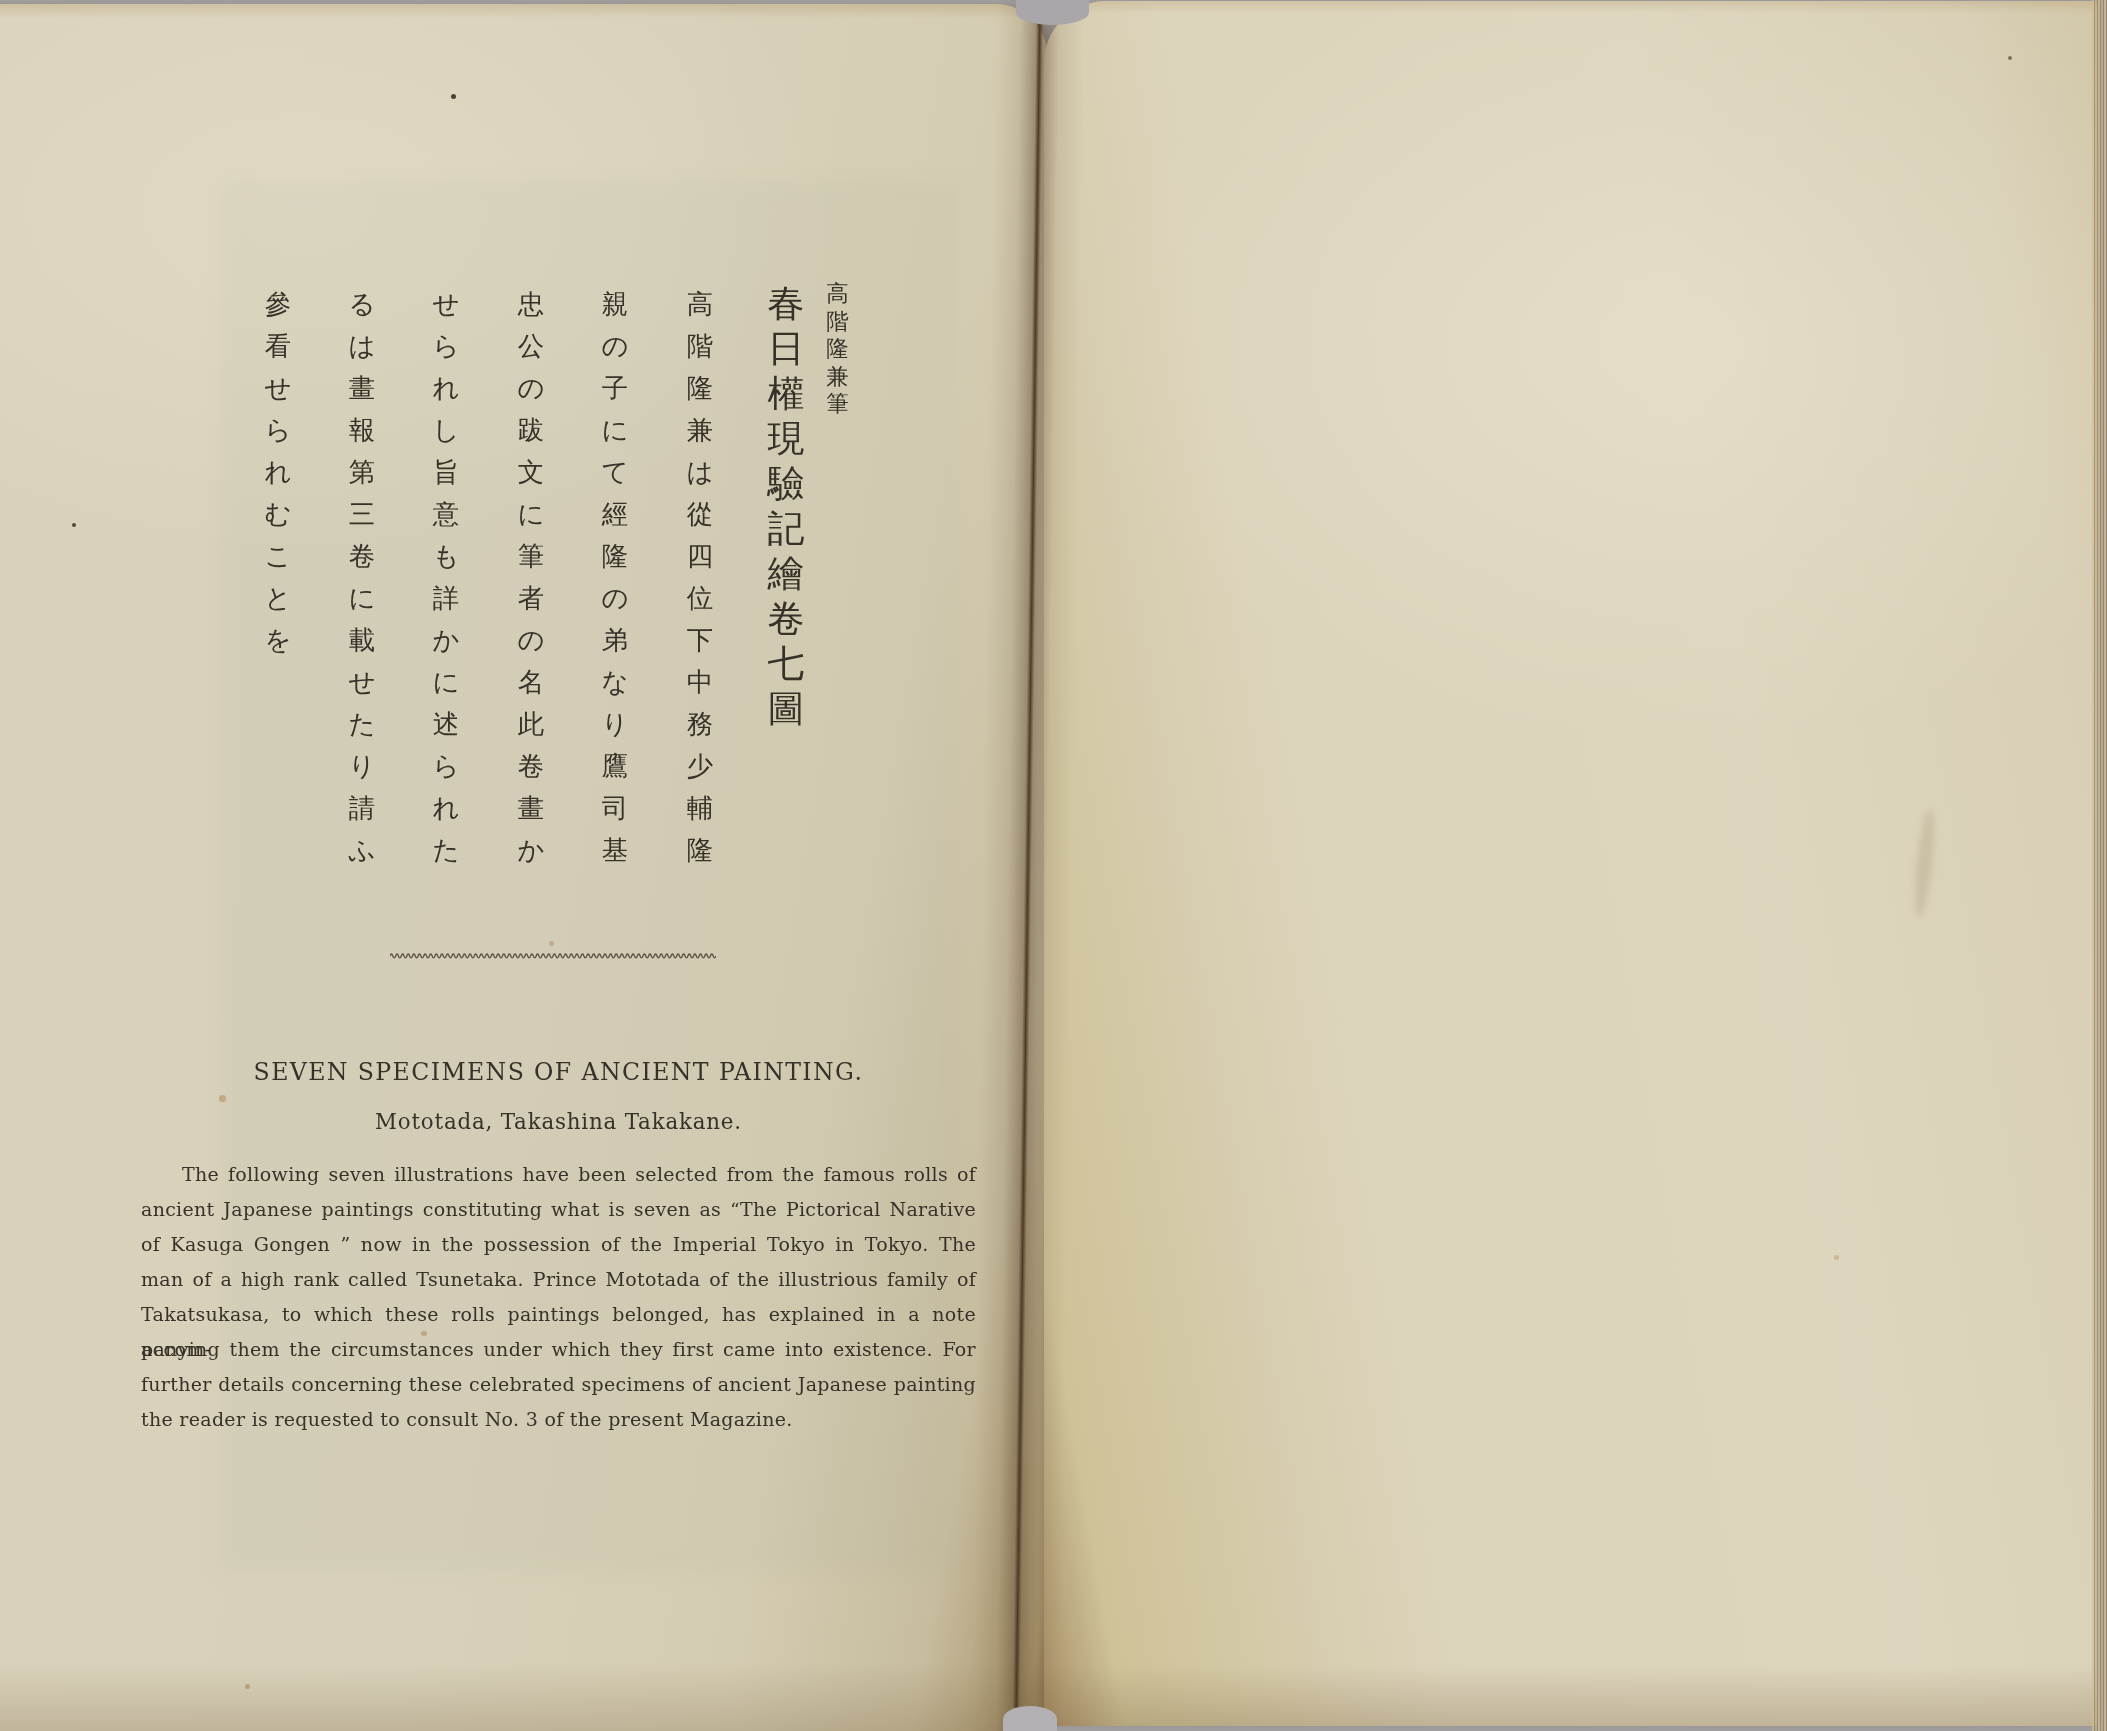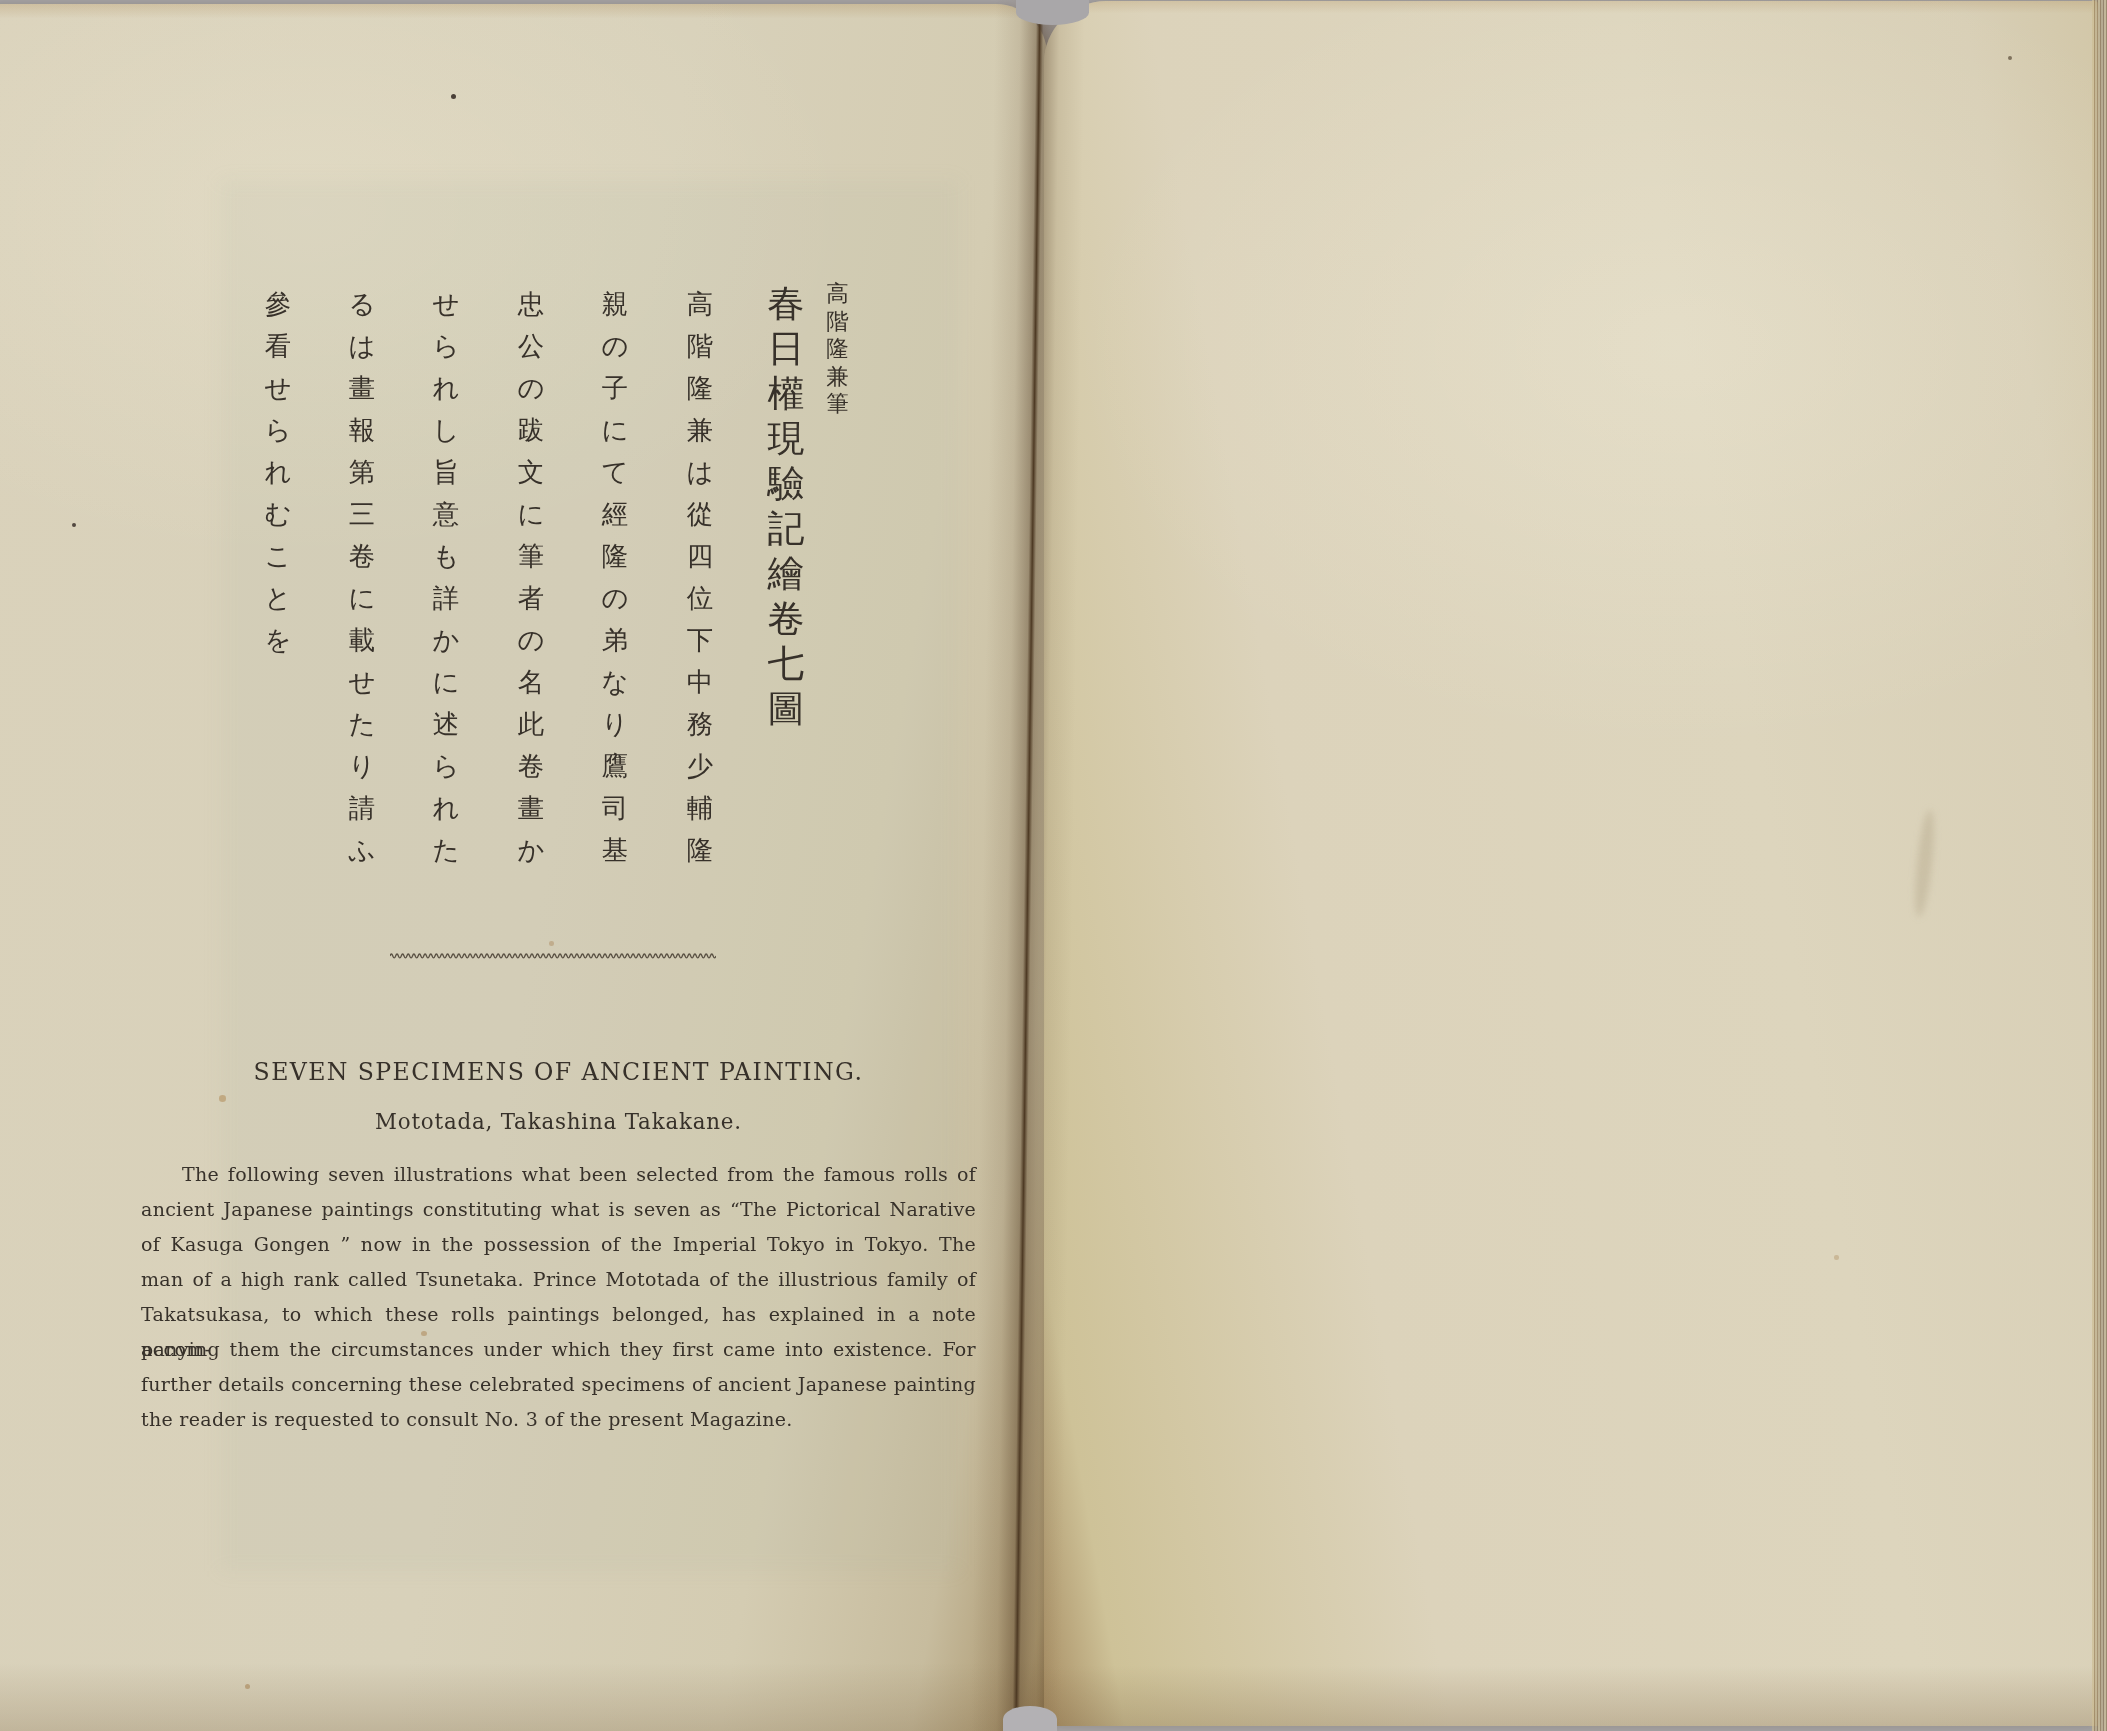--- a/index.html
+++ b/index.html
@@ -224,21 +224,21 @@
 
 <div class="divider-wrap">
   <svg width="326" height="7.9" viewBox="0 0 580 14">
     <path id="squiggle-path" fill="none" stroke="#453c30" stroke-width="2.4" opacity="0.85" d="M0,7 q2.5,-7 5,0 q2.5,7 5,0 q2.5,-7 5,0 q2.5,7 5,0 q2.5,-7 5,0 q2.5,7 5,0 q2.5,-7 5,0 q2.5,7 5,0 q2.5,-7 5,0 q2.5,7 5,0 q2.5,-7 5,0 q2.5,7 5,0 q2.5,-7 5,0 q2.5,7 5,0 q2.5,-7 5,0 q2.5,7 5,0 q2.5,-7 5,0 q2.5,7 5,0 q2.5,-7 5,0 q2.5,7 5,0 q2.5,-7 5,0 q2.5,7 5,0 q2.5,-7 5,0 q2.5,7 5,0 q2.5,-7 5,0 q2.5,7 5,0 q2.5,-7 5,0 q2.5,7 5,0 q2.5,-7 5,0 q2.5,7 5,0 q2.5,-7 5,0 q2.5,7 5,0 q2.5,-7 5,0 q2.5,7 5,0 q2.5,-7 5,0 q2.5,7 5,0 q2.5,-7 5,0 q2.5,7 5,0 q2.5,-7 5,0 q2.5,7 5,0 q2.5,-7 5,0 q2.5,7 5,0 q2.5,-7 5,0 q2.5,7 5,0 q2.5,-7 5,0 q2.5,7 5,0 q2.5,-7 5,0 q2.5,7 5,0 q2.5,-7 5,0 q2.5,7 5,0 q2.5,-7 5,0 q2.5,7 5,0 q2.5,-7 5,0 q2.5,7 5,0 q2.5,-7 5,0 q2.5,7 5,0 q2.5,-7 5,0 q2.5,7 5,0 q2.5,-7 5,0 q2.5,7 5,0 q2.5,-7 5,0 q2.5,7 5,0 q2.5,-7 5,0 q2.5,7 5,0 q2.5,-7 5,0 q2.5,7 5,0 q2.5,-7 5,0 q2.5,7 5,0 q2.5,-7 5,0 q2.5,7 5,0 q2.5,-7 5,0 q2.5,7 5,0 q2.5,-7 5,0 q2.5,7 5,0 q2.5,-7 5,0 q2.5,7 5,0 q2.5,-7 5,0 q2.5,7 5,0 q2.5,-7 5,0 q2.5,7 5,0 q2.5,-7 5,0 q2.5,7 5,0 q2.5,-7 5,0 q2.5,7 5,0 q2.5,-7 5,0 q2.5,7 5,0 q2.5,-7 5,0 q2.5,7 5,0 q2.5,-7 5,0 q2.5,7 5,0 q2.5,-7 5,0 q2.5,7 5,0 q2.5,-7 5,0 q2.5,7 5,0 q2.5,-7 5,0 q2.5,7 5,0 q2.5,-7 5,0 q2.5,7 5,0 q2.5,-7 5,0 q2.5,7 5,0 q2.5,-7 5,0 q2.5,7 5,0 q2.5,-7 5,0 q2.5,7 5,0 q2.5,-7 5,0 q2.5,7 5,0 q2.5,-7 5,0 q2.5,7 5,0 q2.5,-7 5,0 q2.5,7 5,0 q2.5,-7 5,0 q2.5,7 5,0 q2.5,-7 5,0 q2.5,7 5,0 q2.5,-7 5,0 q2.5,7 5,0"></path>
   </svg>
 </div>
 
 <div class="en-heading">SEVEN SPECIMENS OF ANCIENT PAINTING.</div>
 <div class="en-subheading">Mototada, Takashina Takakane.</div>
 <div class="en-paragraph" id="en-paragraph">
-    <div class="para-line first">The following seven illustrations what been selected from the famous rolls of</div>
+    <div class="para-line first">The following seven illustrations have been selected from the famous rolls of</div>
     <div class="para-line">ancient Japanese paintings constituting what is seven as “The Pictorical Narative</div>
     <div class="para-line">of Kasuga Gongen ” now in the possession of the Imperial Tokyo in Tokyo.  The</div>
     <div class="para-line">man of a high rank called Tsunetaka.  Prince Mototada of the illustrious family of</div>
     <div class="para-line">Takatsukasa, to which these  rolls paintings belonged, has explained in a note accom-</div>
     <div class="para-line">panying them the circumstances under which they first came into existence.  For</div>
     <div class="para-line">further details concerning these celebrated specimens of  ancient Japanese painting</div>
     <div class="para-line last">the reader is requested to consult No. 3 of the present Magazine.</div>
   </div>
 
 <div class="speck" style="left:451px;top:94px;width:5px;height:5px;background:#4a4038;"></div>

